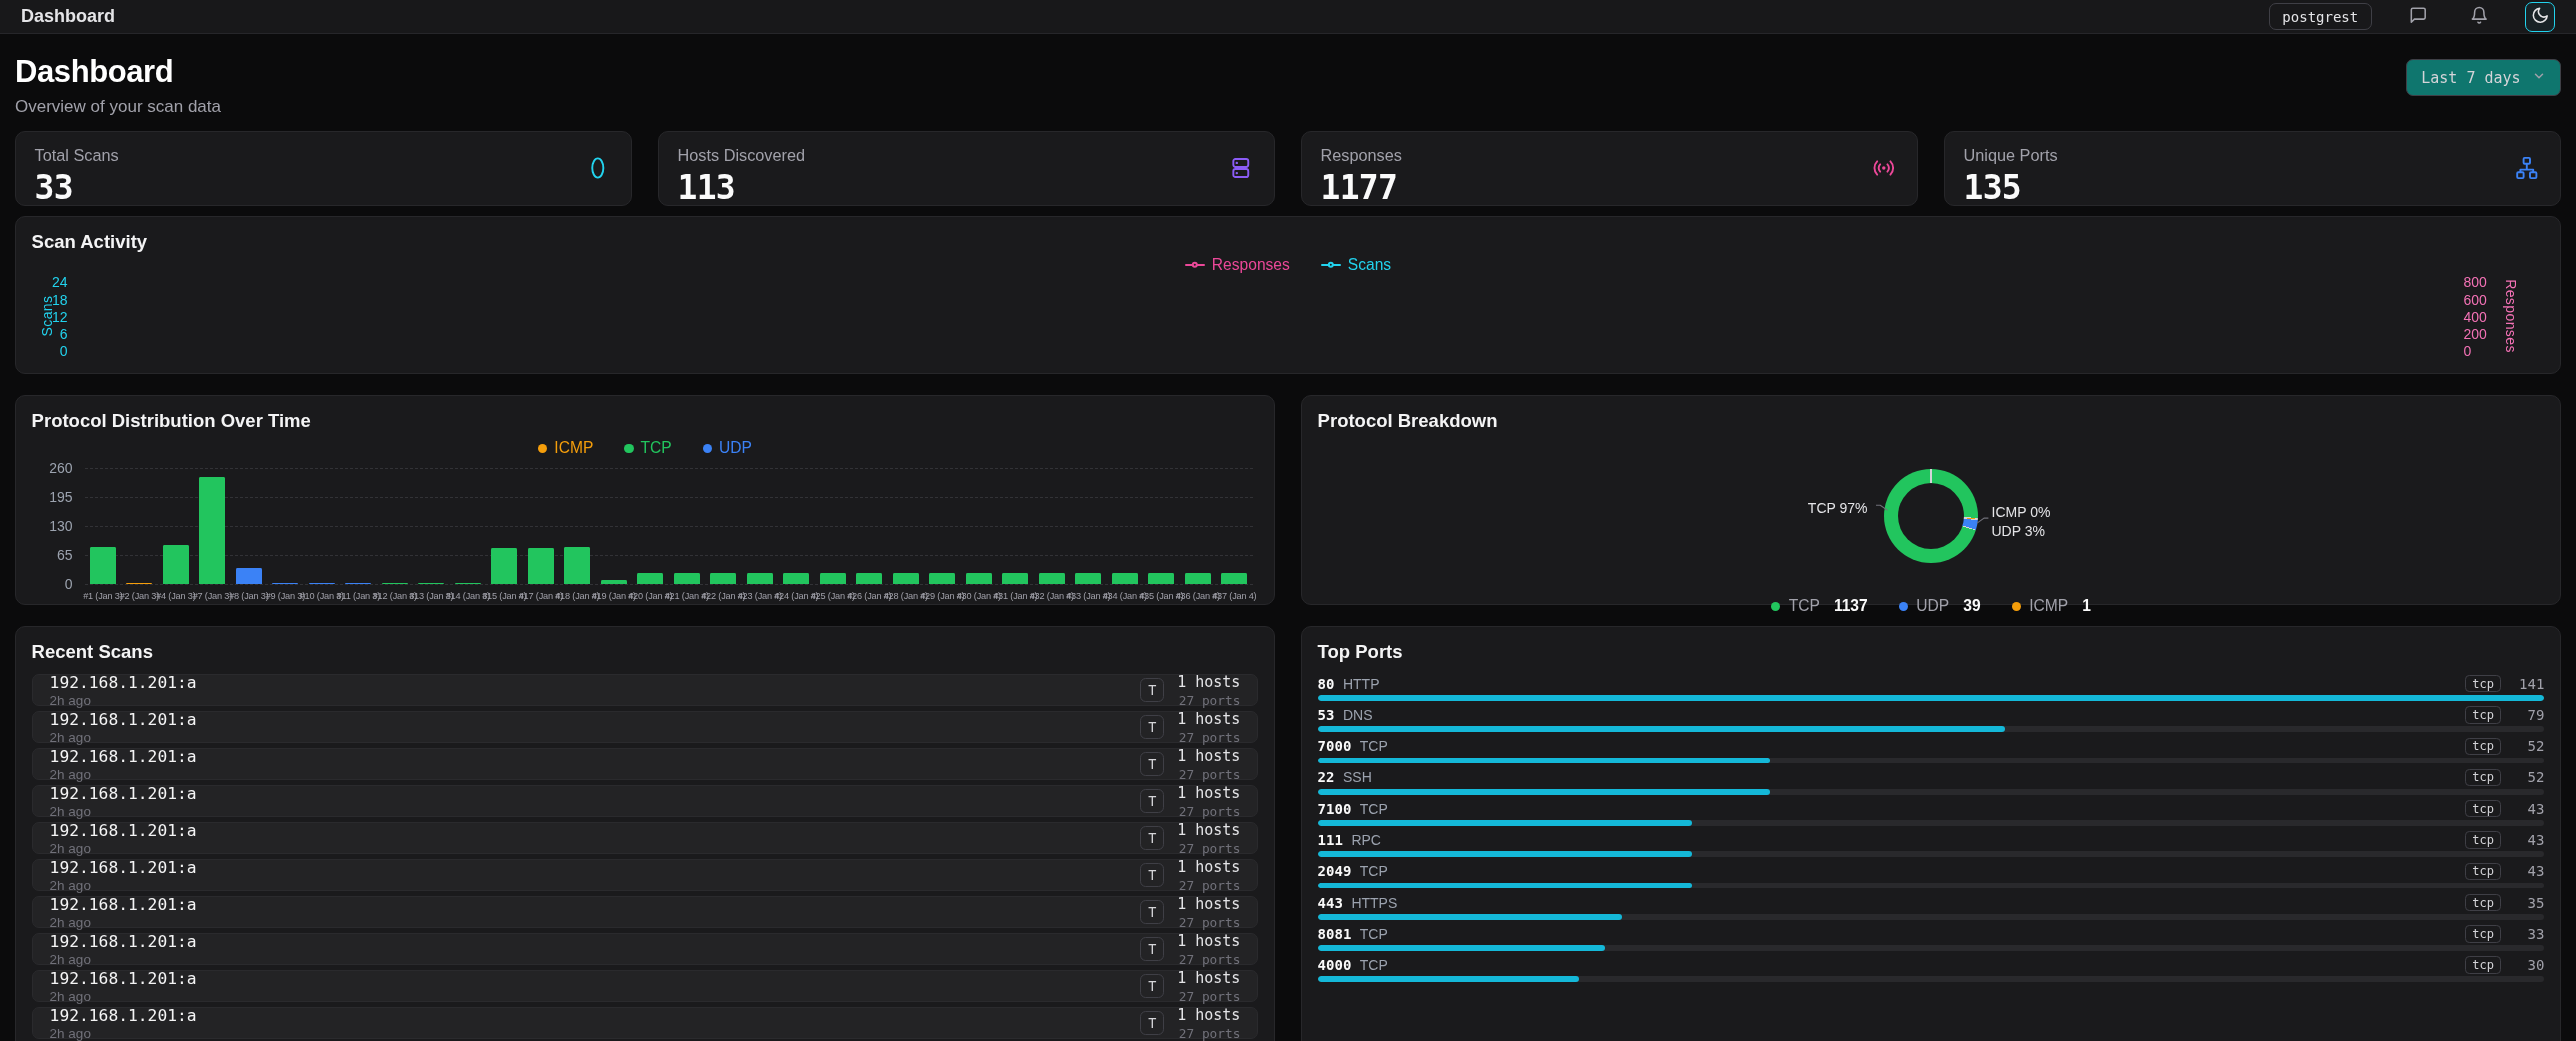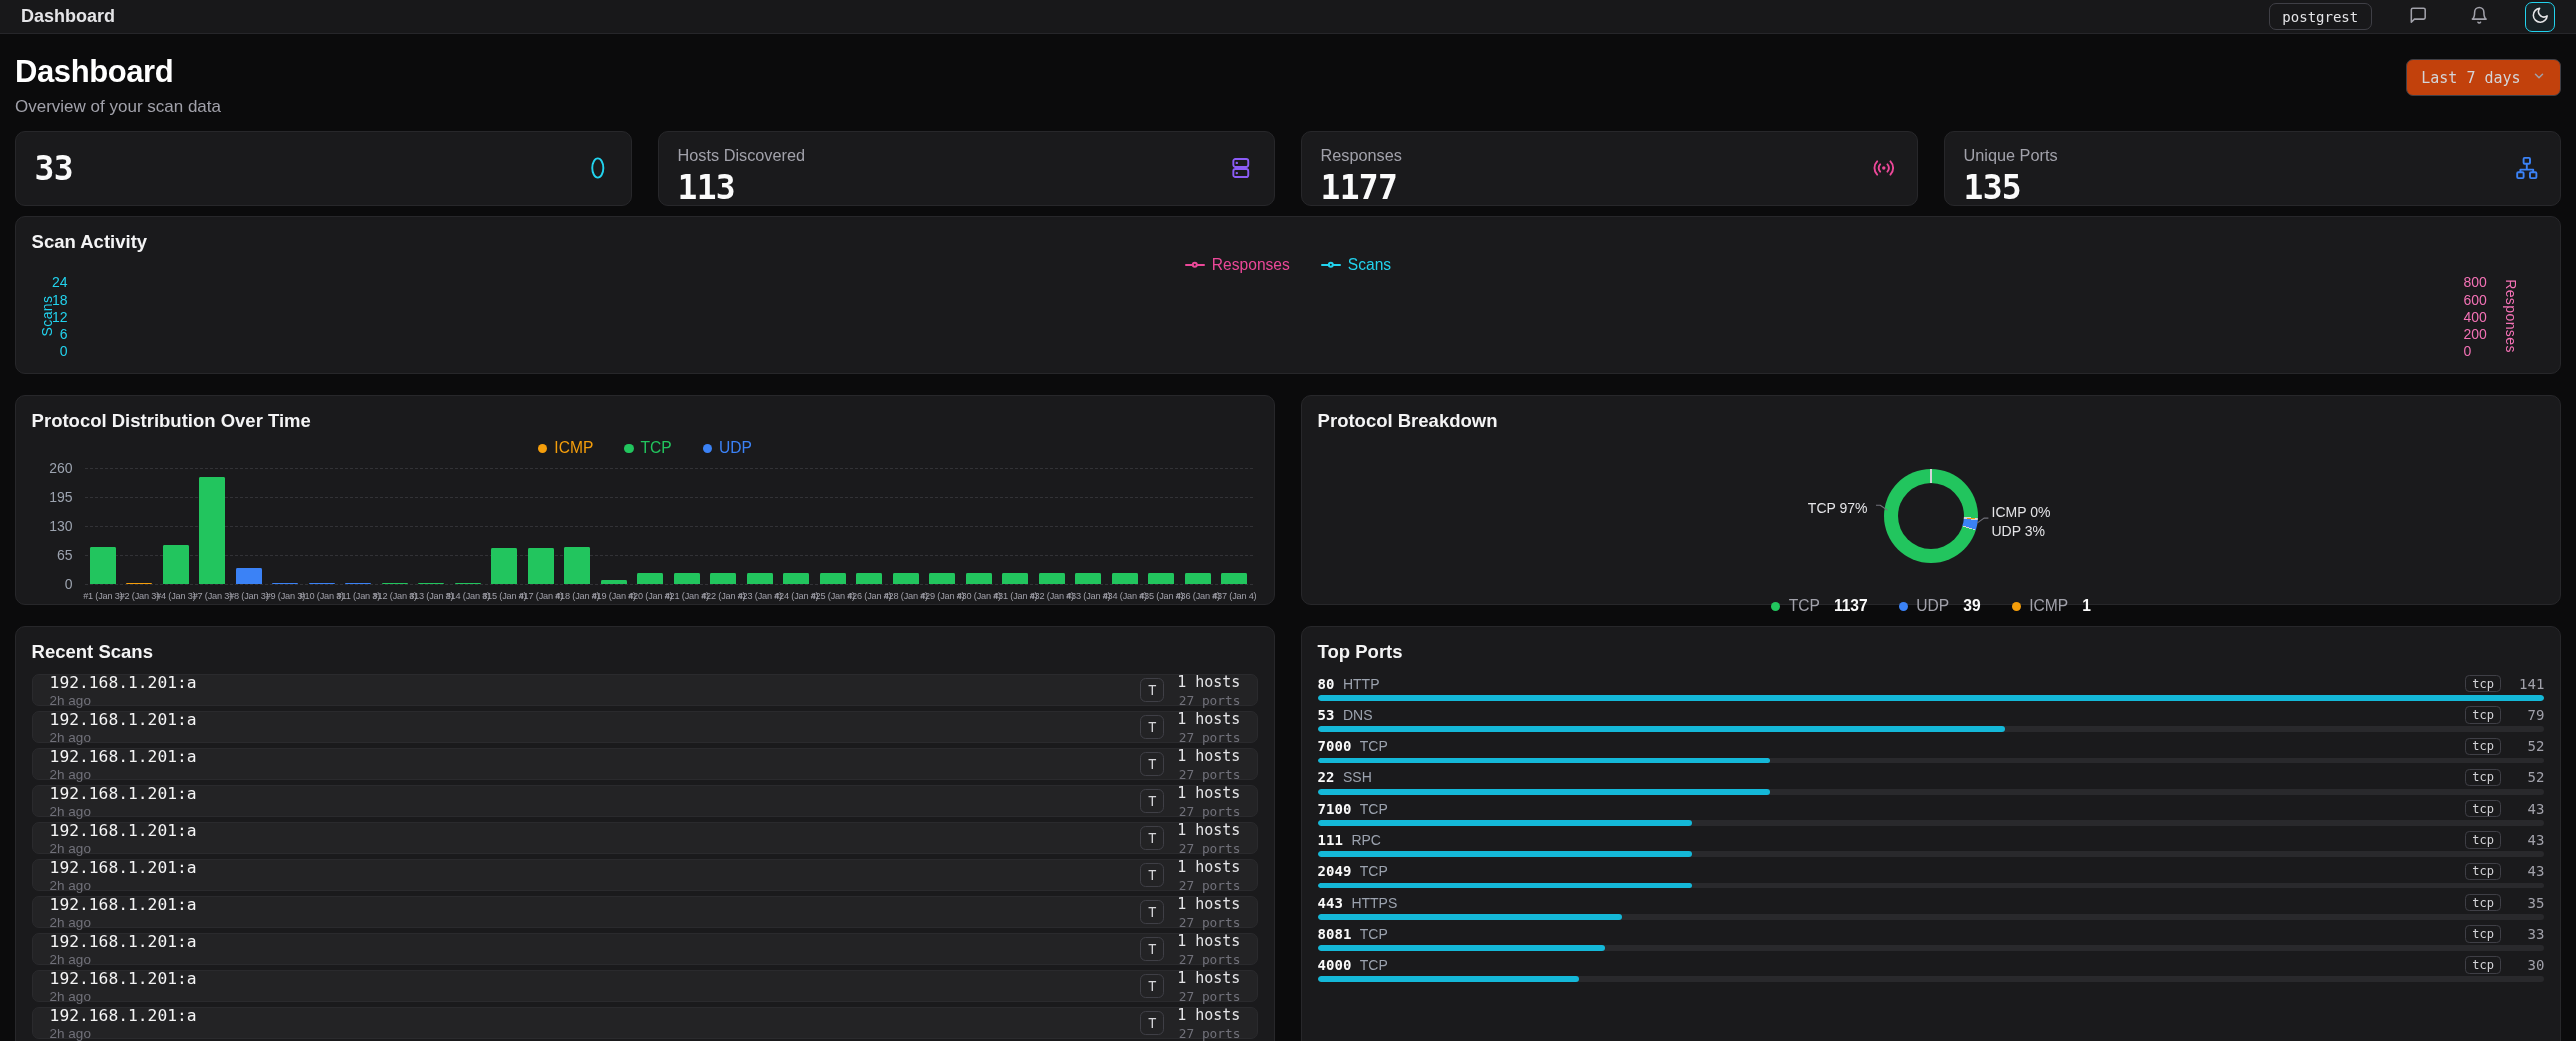--- a/index.html
+++ b/index.html
@@ -14,21 +14,21 @@
   .iconbtn { width:30px; height:30px; border-radius:7px; background:transparent; border:none; color:#a1a1aa; display:flex; align-items:center; justify-content:center; cursor:pointer; }
   .iconbtn svg { width:18.5px; height:18.5px; }
   .iconbtn.active { border:1.4px solid #22d3ee; color:#e4e4e7; background:rgba(34,211,238,0.06); }
 
   main { padding:12.8px 15px 0; }
 
   
   .page-head { display:flex; justify-content:space-between; align-items:flex-start; padding:7px 0 4.3px; }
   .page-head h1 { font-size:31px; font-weight:700; color:#ffffff; letter-spacing:-0.4px; }
   .page-sub { font-size:17px; color:#a1a1aa; margin-top:7px; }
-  .range-btn { display:flex; align-items:center; gap:11.4px; font-family:"DejaVu Sans Mono",monospace; font-size:15px; color:#d4d4d8; background:#c2410c; border:1.1px solid #3f3f46; border-radius:7px; padding:8.5px 14px; margin-top:5.7px; cursor:pointer; }
+  .range-btn { display:flex; align-items:center; gap:11.4px; font-family:"DejaVu Sans Mono",monospace; font-size:15px; color:#d4d4d8; background:#0f766e; border:1.1px solid #3f3f46; border-radius:7px; padding:8.5px 14px; margin-top:5.7px; cursor:pointer; }
   .range-btn svg { width:14px; height:14px; color:#a1a1aa; }
 
   
   .stats-row { display:grid; grid-template-columns:repeat(4,1fr); gap:26px; margin-top:10px; }
   .stat-card { position:relative; height:75px; background:#1a1a1c; border:0.7px solid #27272a; border-radius:10px; padding:14px 18.5px; }
   .stat-label { font-size:16.3px; color:#a1a1aa; }
   .stat-value { font-family:"DejaVu Sans Mono",monospace; font-size:33px; font-weight:700; margin-top:2.8px; color:#fafafa; letter-spacing:-0.7px; }
   .stat-icon { position:absolute; right:20px; top:50%; transform:translateY(-50%); }
   .stat-icon svg { width:25.6px; height:25.6px; }
 
@@ -149,20 +149,21 @@
     <button class="range-btn">
       <span>Last 7 days</span>
       <span><svg width="14" height="14" viewBox="0 0 24 24" fill="none" stroke="currentColor" stroke-width="2.5" stroke-linecap="round" stroke-linejoin="round">
             <path d="M6 9l6 6 6-6"></path>
           </svg></span>
     </button>
   </div>
 
   <div class="stats-row" id="stats-row">
       <div class="stat-card">
+        <div class="stat-label">Total Scans</div>
         <div class="stat-value">33</div>
         <span class="stat-icon" style="color: rgb(34, 211, 238);"><svg width="25.6" height="25.6" viewBox="0 0 24 24" fill="none" stroke="currentColor" stroke-width="1.8">
             <ellipse cx="12" cy="12" rx="5.2" ry="9"></ellipse>
           </svg></span>
       </div>
       <div class="stat-card">
         <div class="stat-label">Hosts Discovered</div>
         <div class="stat-value">113</div>
         <span class="stat-icon" style="color: rgb(139, 92, 246);"><svg width="25.6" height="25.6" viewBox="0 0 24 24" fill="none" stroke="currentColor" stroke-width="1.8">
             <rect x="5" y="3.5" width="14" height="7.5" rx="2"></rect>

